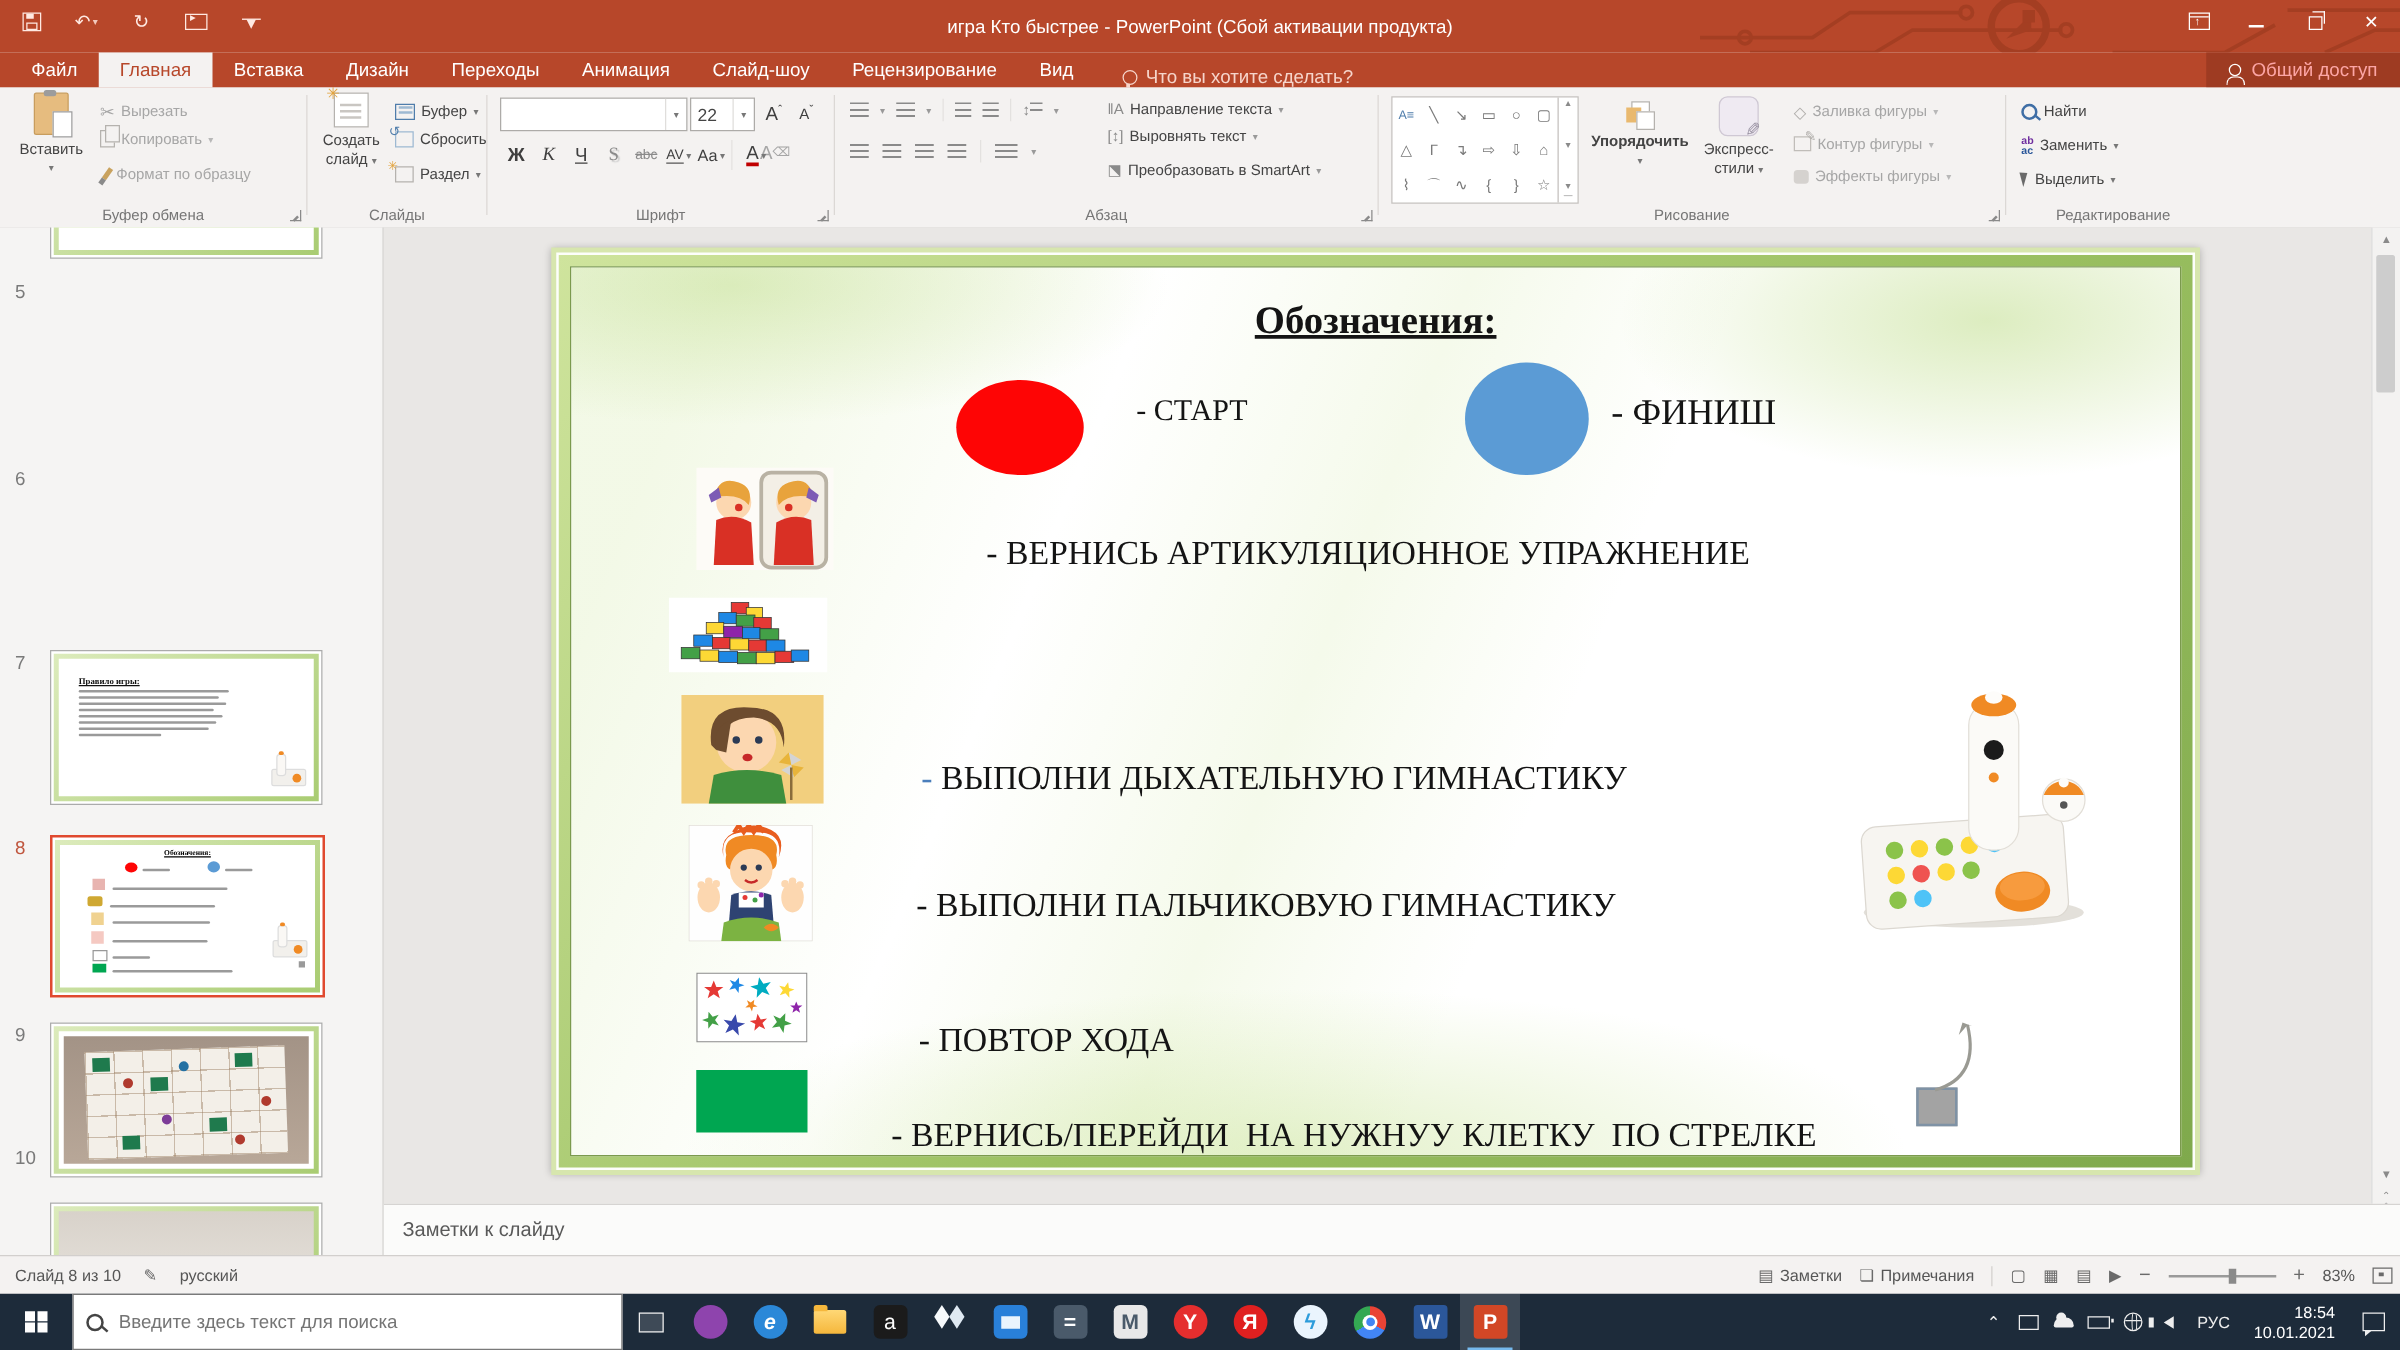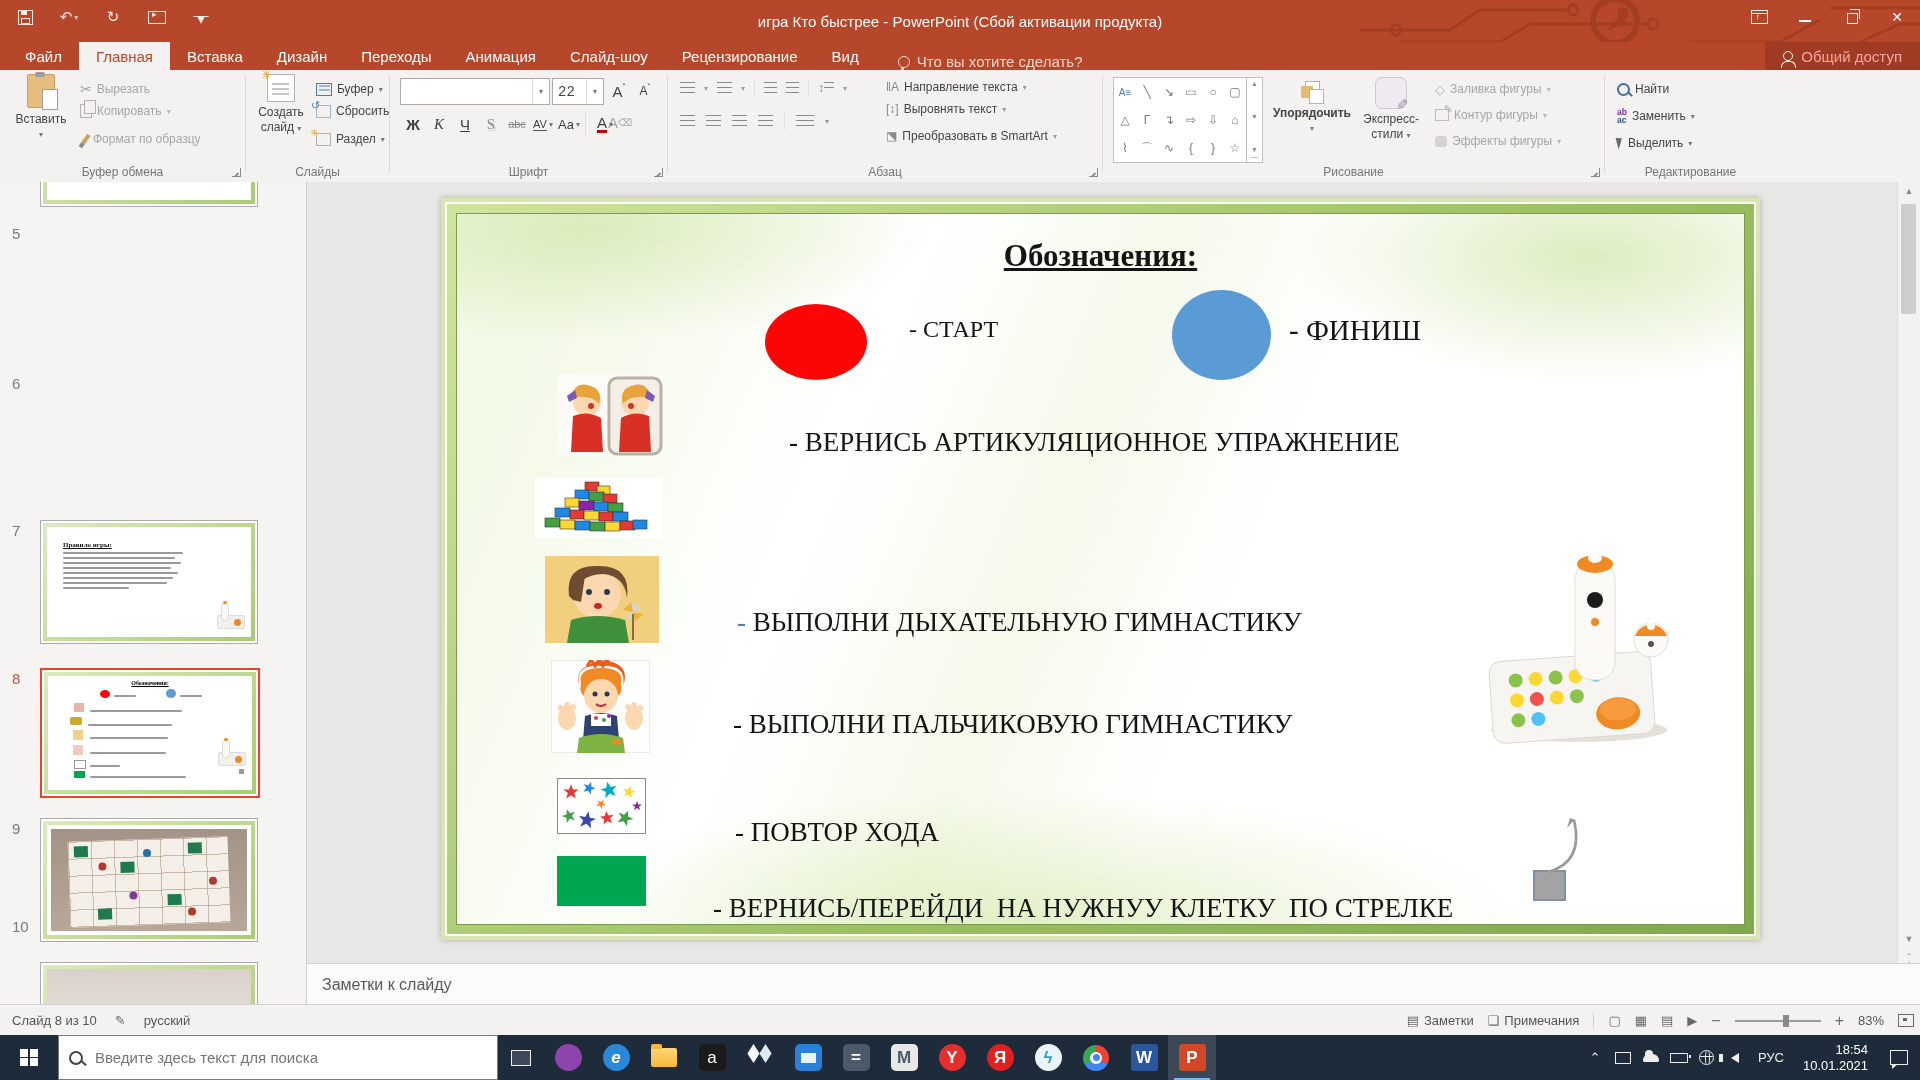--- a/index.html
+++ b/index.html
@@ -60,21 +60,21 @@
   .copy-ic::after{content:"";position:absolute;left:3px;top:-5px;width:10px;height:12px;border:1.5px solid #b5b2ae;background:#f4f2f1;}
   .brush-ic{width:4px;height:10px;background:#c9a25e;transform:rotate(35deg);position:relative;margin-left:4px;}
   .brush-ic::after{content:"";position:absolute;left:0;top:10px;width:4px;height:5px;background:#8a8a8a;}
   .layout-ic{width:14px;height:11px;border:1.5px solid #4f7dab;}
   .layout-ic::after{content:"";display:block;margin:1.5px;height:2px;background:#9db9d2;box-shadow:0 4px 0 #9db9d2;}
   .reset-ic{width:13px;height:11px;border:1.5px solid #9db9d2;position:relative;}
   .reset-ic::before{content:"↺";position:absolute;left:-6px;top:-7px;color:#4f7dab;font-size:11px;}
   .section-ic{width:13px;height:11px;border:1.5px solid #b5b2ae;position:relative;}
   .section-ic::before{content:"✳";position:absolute;left:-7px;top:-7px;color:#e2a33d;font-size:10px;}
   .combo{height:25px;background:#fff;border:1px solid #adaba8;display:flex;align-items:center;font-size:14px;color:#444;}
-  .combo .cval{flex:1;padding:0 5px;font-family:Liberation Mono, monospace;}
+  .combo .cval{flex:1;padding:0 5px;}
   .combo .cdrop{width:16px;height:100%;display:flex;align-items:center;justify-content:center;font-size:8px;color:#777;border-left:1px solid #e0dedc;}
   .fbtn{min-width:22px;height:24px;display:flex;align-items:center;justify-content:center;font-size:15px;color:#3f3f3f;padding:0 2px;}
   .fbtn .drop{font-size:8px;color:#777;margin-left:2px;}
   .lines{width:15px;height:12px;background:repeating-linear-gradient(#8a8a8a 0 1.5px,transparent 1.5px 5px);}
   .shapesbox{position:absolute;left:10px;top:7px;width:148px;height:84px;background:#fff;border:1px solid #c3c0bd;display:flex;}
   .shapegrid{flex:1;display:grid;grid-template-columns:repeat(6,1fr);grid-template-rows:repeat(3,1fr);align-items:center;justify-items:center;color:#7a7a7a;font-size:12px;}
   .shapescroll{width:15px;border-left:1px solid #c3c0bd;display:flex;flex-direction:column;align-items:center;justify-content:space-between;padding:2px 0;color:#8a8a8a;font-size:7px;}
   .arr-ic{width:13px;height:13px;background:#fff;border:1px solid #b5b2ae;position:relative;}
   .arr-ic::before{content:"";position:absolute;left:-5px;top:4px;width:12px;height:12px;background:#e9b96f;}
   .arr-ic::after{content:"";position:absolute;left:3px;top:7px;width:13px;height:13px;background:#fff;border:1px solid #b5b2ae;}

